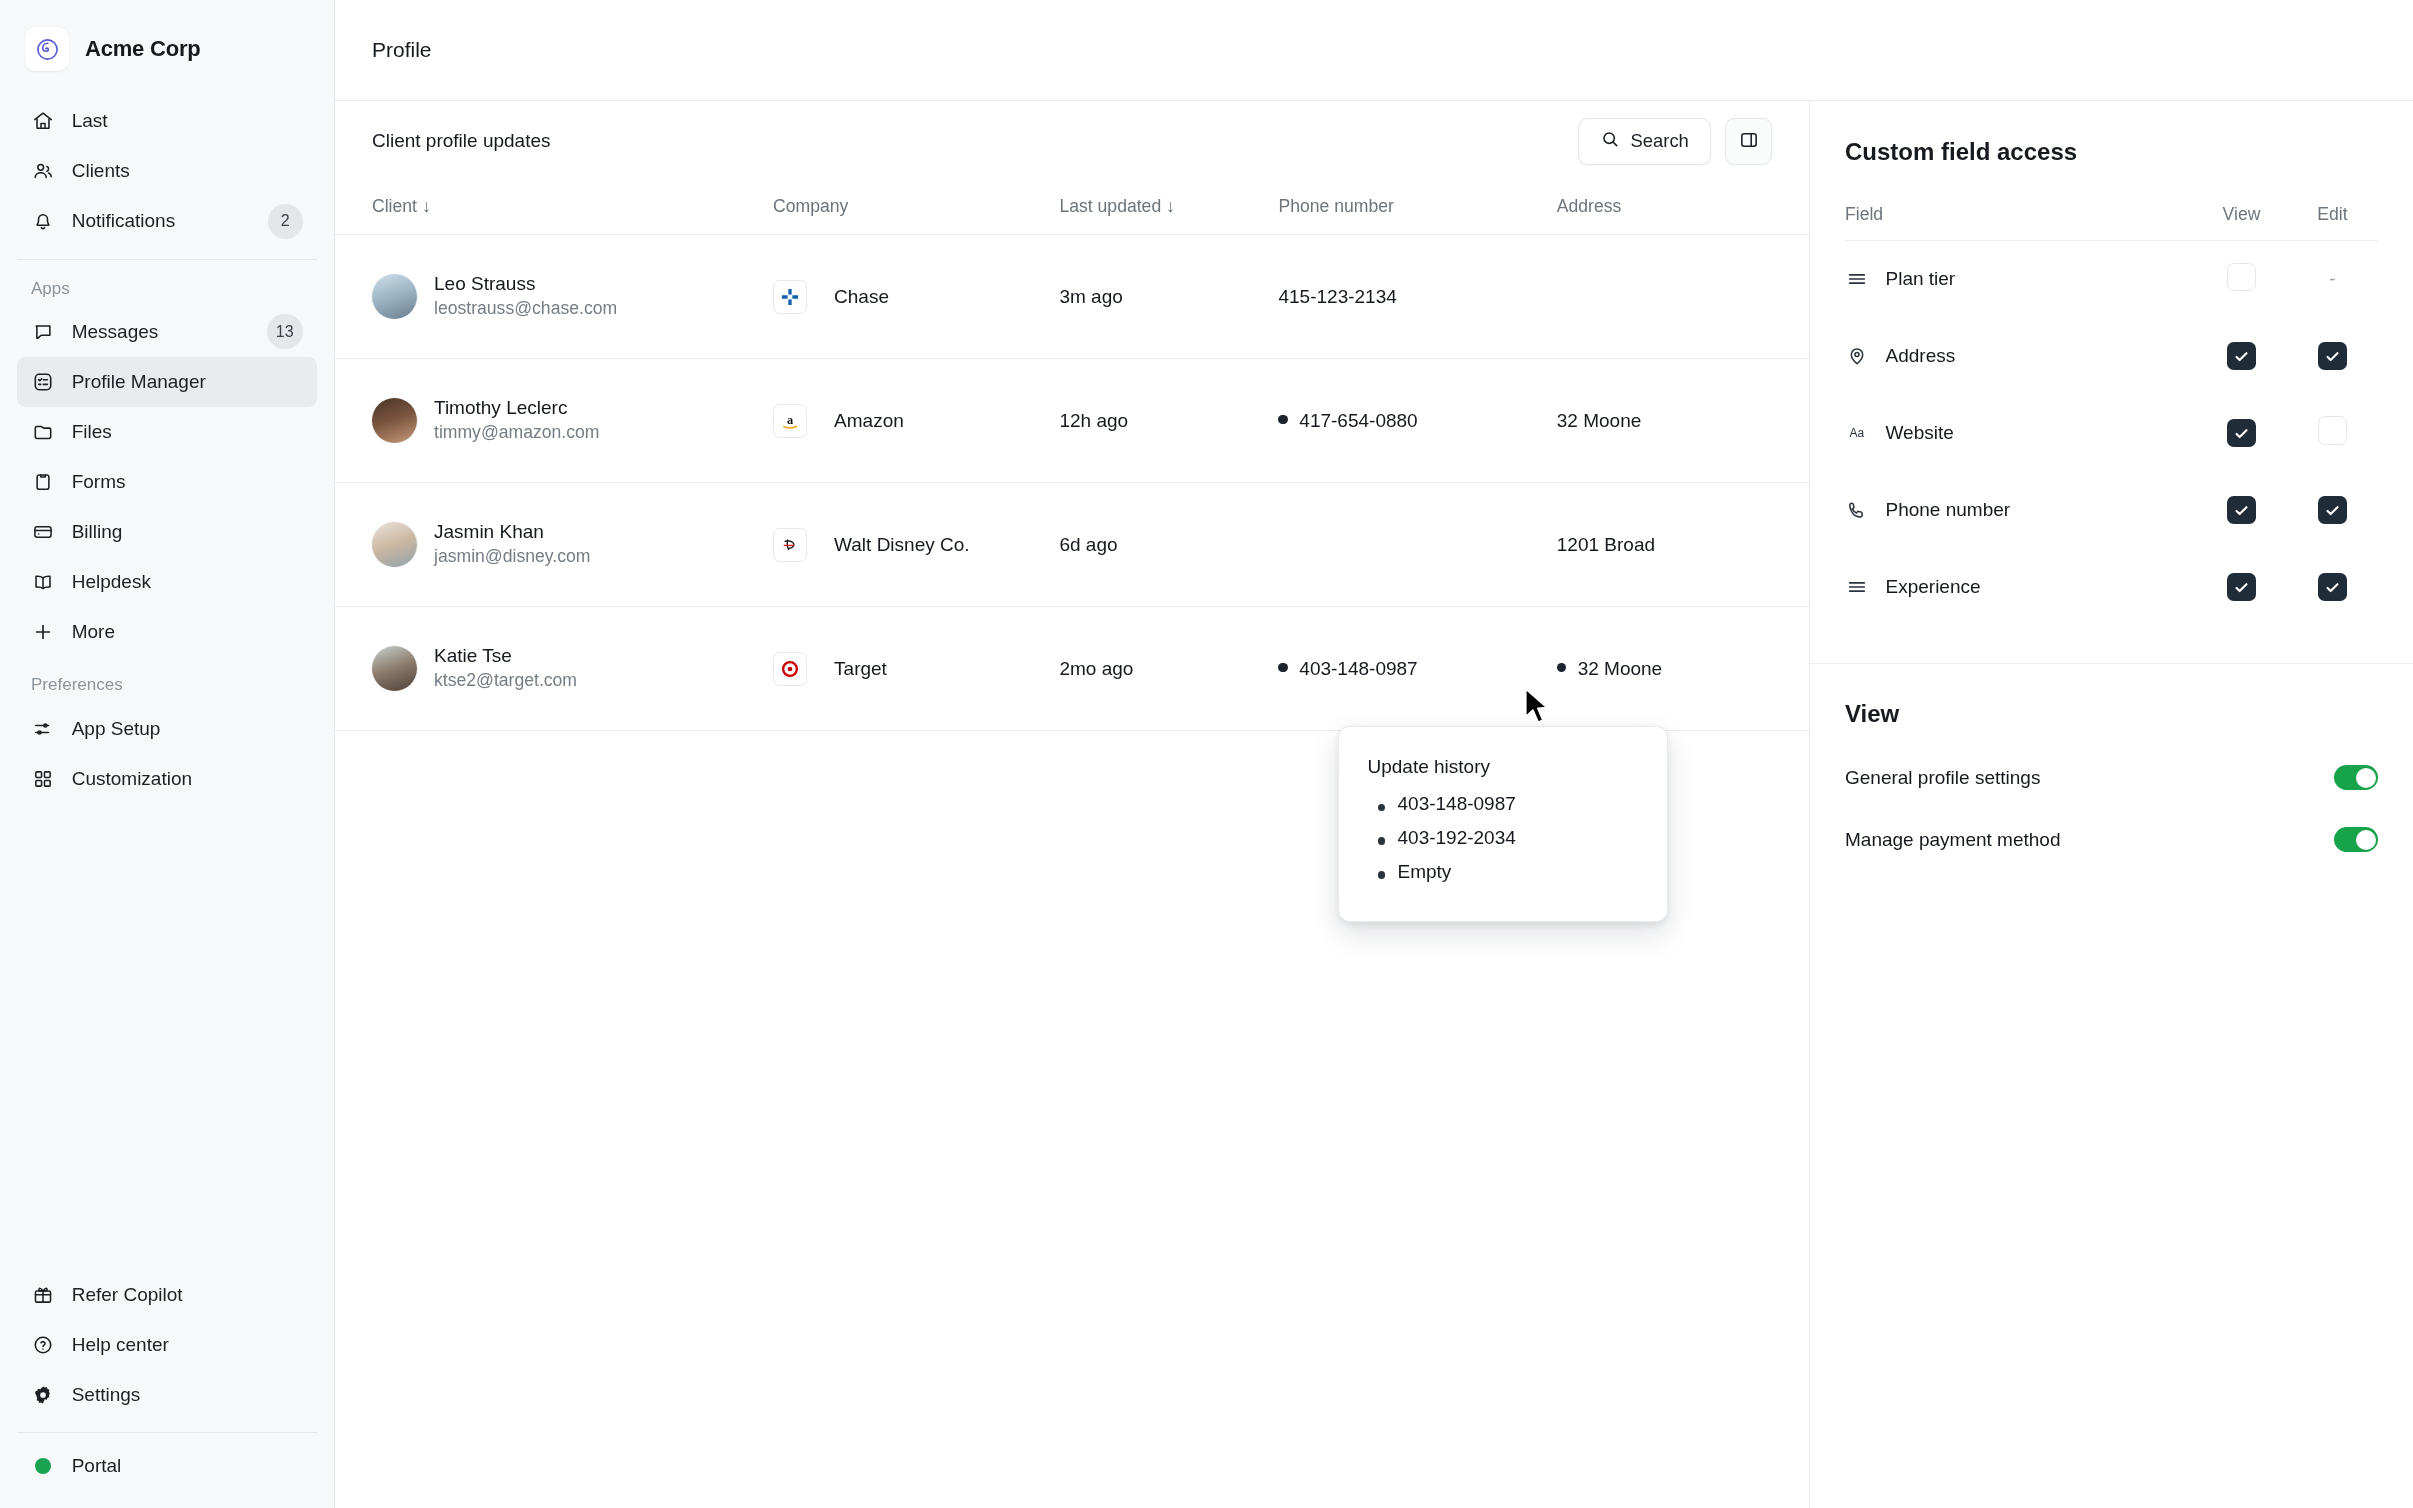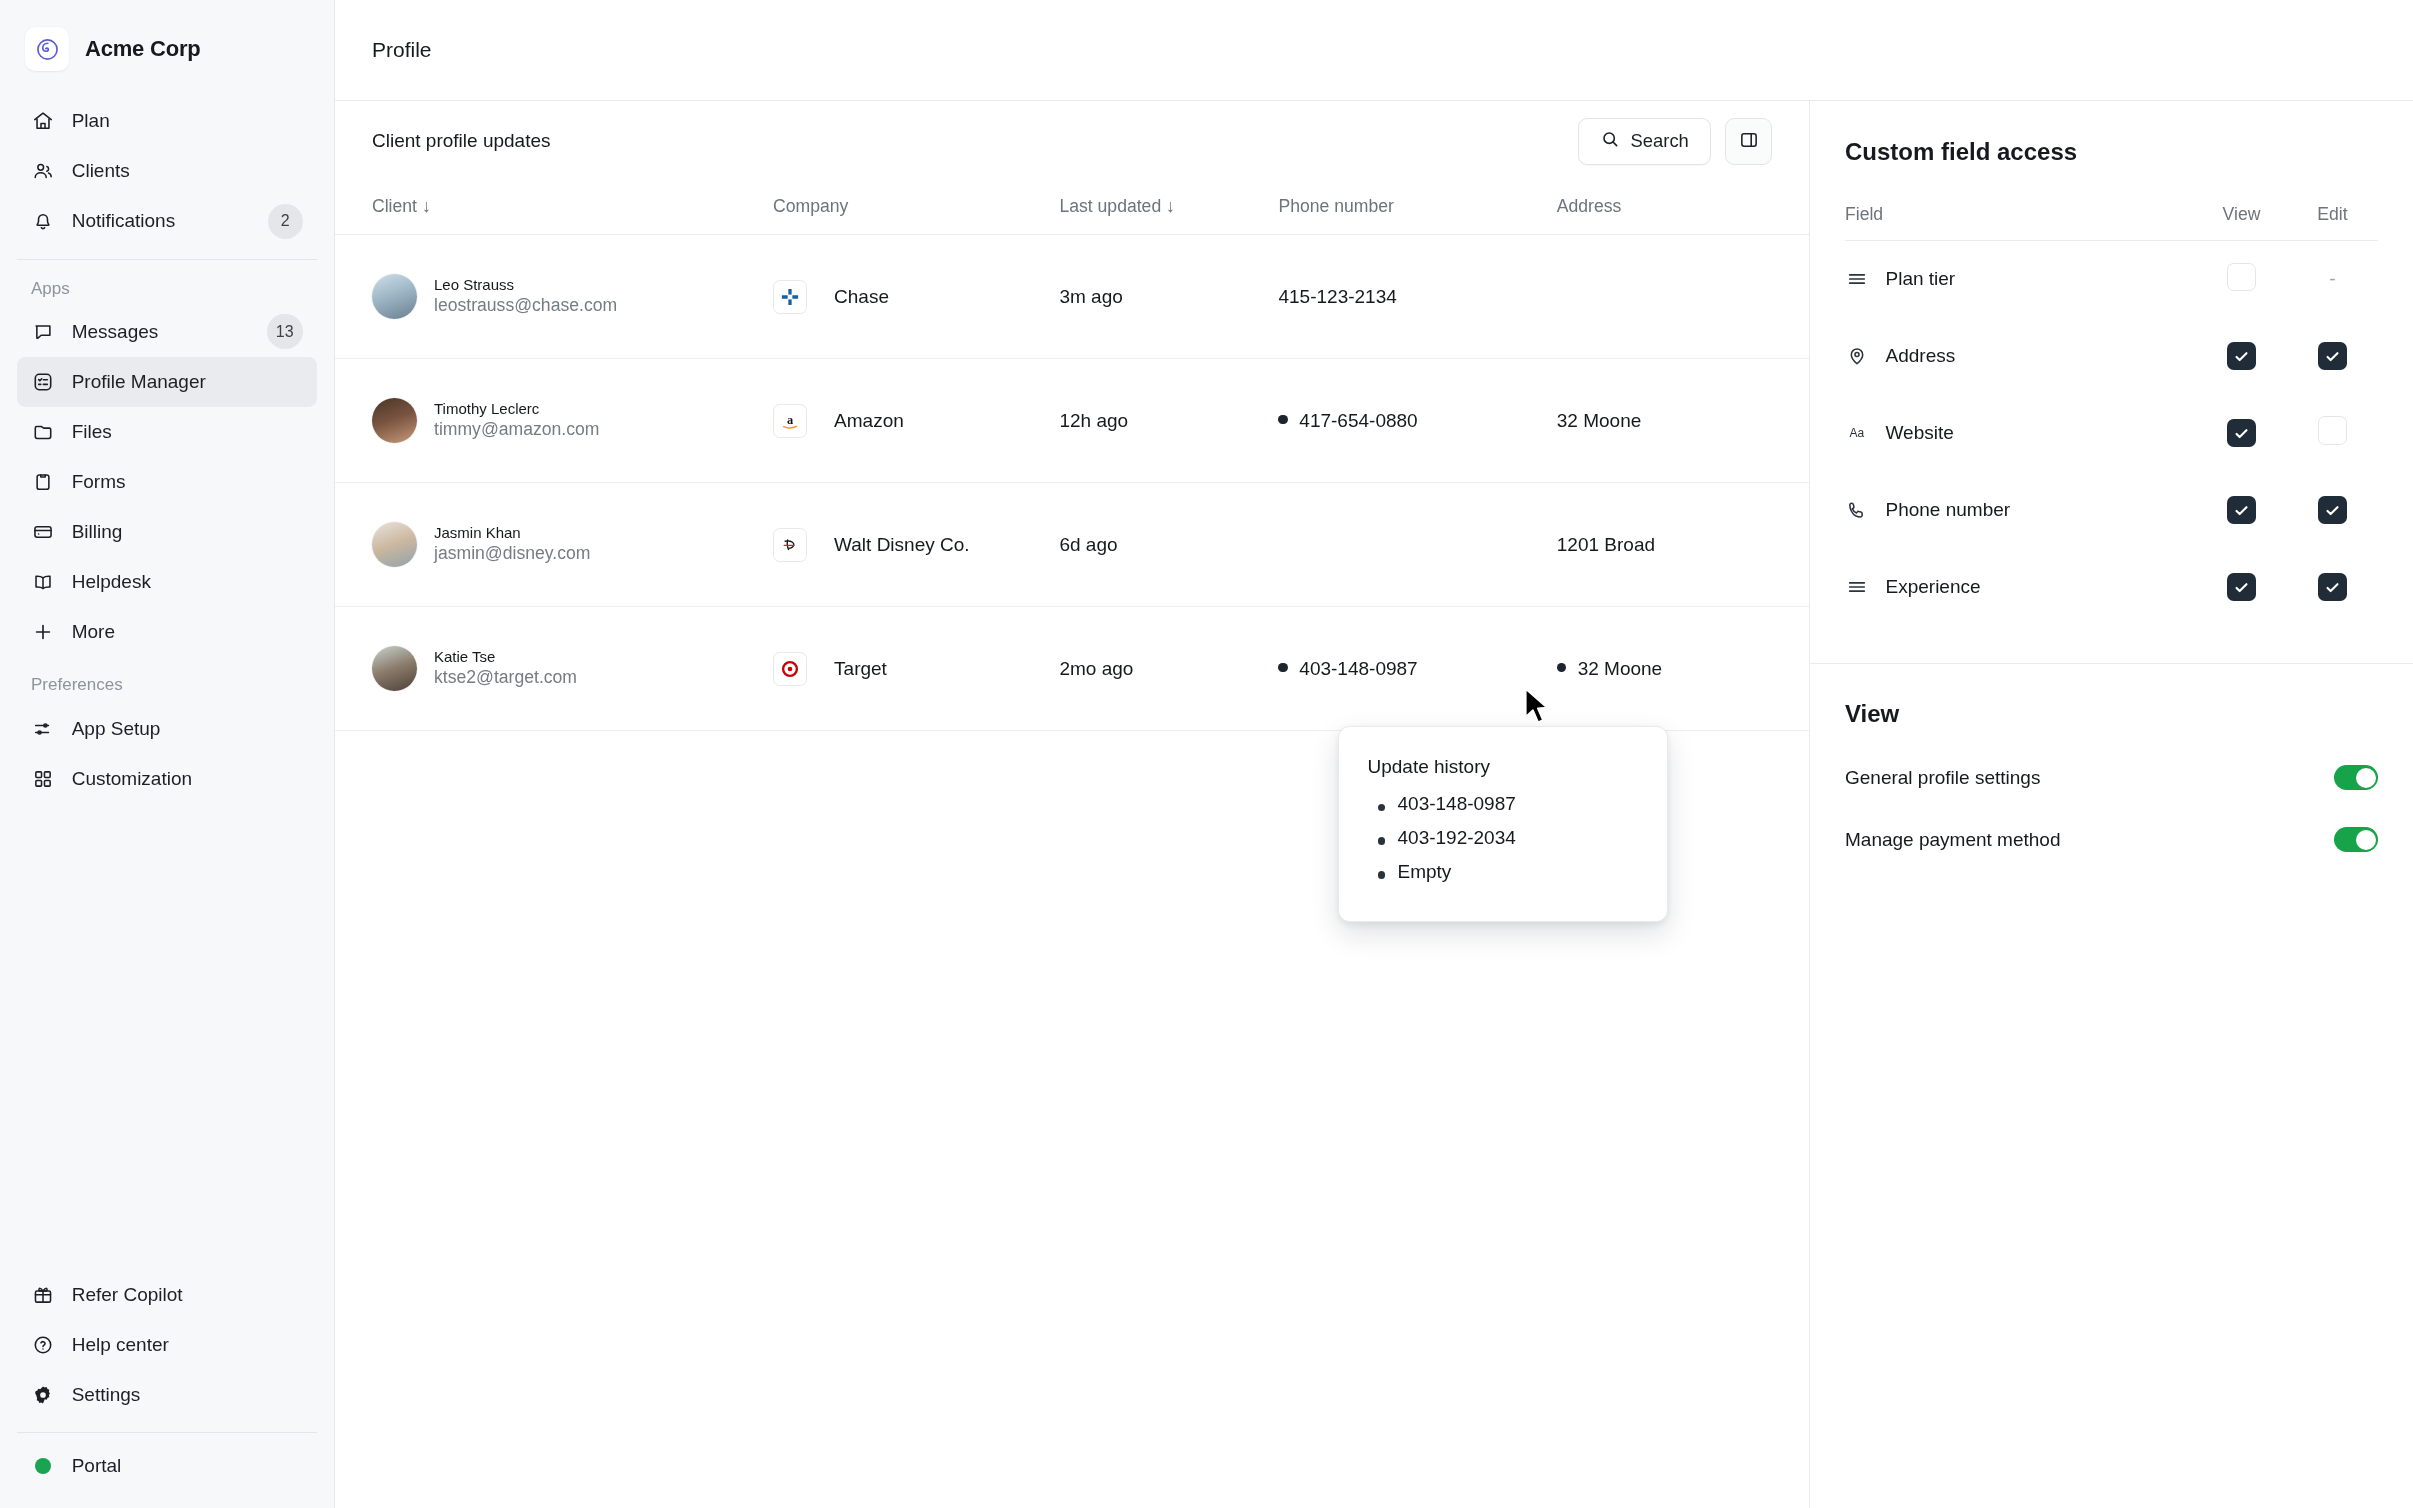--- a/index.html
+++ b/index.html
@@ -126,21 +126,21 @@
   .avatar {
     width: 45px; height: 45px; border-radius: 50%;
     flex: 0 0 45px; background: #d8dde2;
     box-shadow: 0 0 0 0.8px rgba(16,24,40,.06);
     overflow: hidden; position: relative;
   }
   .avatar-1 { background: linear-gradient(160deg,#cfe0ea 0%,#9fb7c6 45%,#6a7f90 100%); }
   .avatar-2 { background: linear-gradient(160deg,#4a3427 0%,#7a5540 48%,#c99a7a 100%); }
   .avatar-3 { background: linear-gradient(160deg,#e9e3dd 0%,#cbb79f 50%,#8fa3ad 100%); }
   .avatar-4 { background: linear-gradient(160deg,#c9d4cf 0%,#8a7a6a 50%,#4d4038 100%); }
-  .client-name { font-size: 15px; color: #16191d; line-height: 1.3; }
+  .client-name { font-size: 19px; color: #16191d; line-height: 1.3; }
   .client-email { font-size: 17.6px; color: #757c84; line-height: 1.35; }
 
   .cell-company { display: flex; align-items: center; gap: 27px; }
   .logo-box {
     width: 34px; height: 34px; border-radius: 6.7px;
     background: #fff; border: 0.8px solid #e6e8ea;
     display: flex; align-items: center; justify-content: center;
     flex: 0 0 34px; overflow: hidden;
   }
   .dot-upd {
@@ -240,21 +240,21 @@
 
     <div class="nav-group">
       <div class="nav-item">
         <span class="ico">
           <svg width="22" height="22" viewBox="0 0 24 24" fill="none" stroke="#1c2025" stroke-width="1.7" stroke-linecap="round" stroke-linejoin="round">
               <path d="M3 10.5 12 3.5l9 7"></path>
               <path d="M5.5 9.8V20h13V9.8"></path>
               <path d="M9.8 20v-5.3h4.4V20"></path>
             </svg>
         </span>
-        <span class="nav-label">Plan</span>
+        <span class="nav-label">Last</span>
       </div>
       <div class="nav-item">
         <span class="ico">
           <svg width="22" height="22" viewBox="0 0 24 24" fill="none" stroke="#1c2025" stroke-width="1.7" stroke-linecap="round" stroke-linejoin="round">
               <circle cx="9.5" cy="8" r="3.1"></circle>
               <path d="M3.5 19c0-3.1 2.7-5 6-5s6 1.9 6 5"></path>
               <path d="M16.2 7.2a2.6 2.6 0 0 1 0 5"></path>
               <path d="M18 14.3c1.8.6 2.9 2 2.9 4"></path>
             </svg>
         </span>

